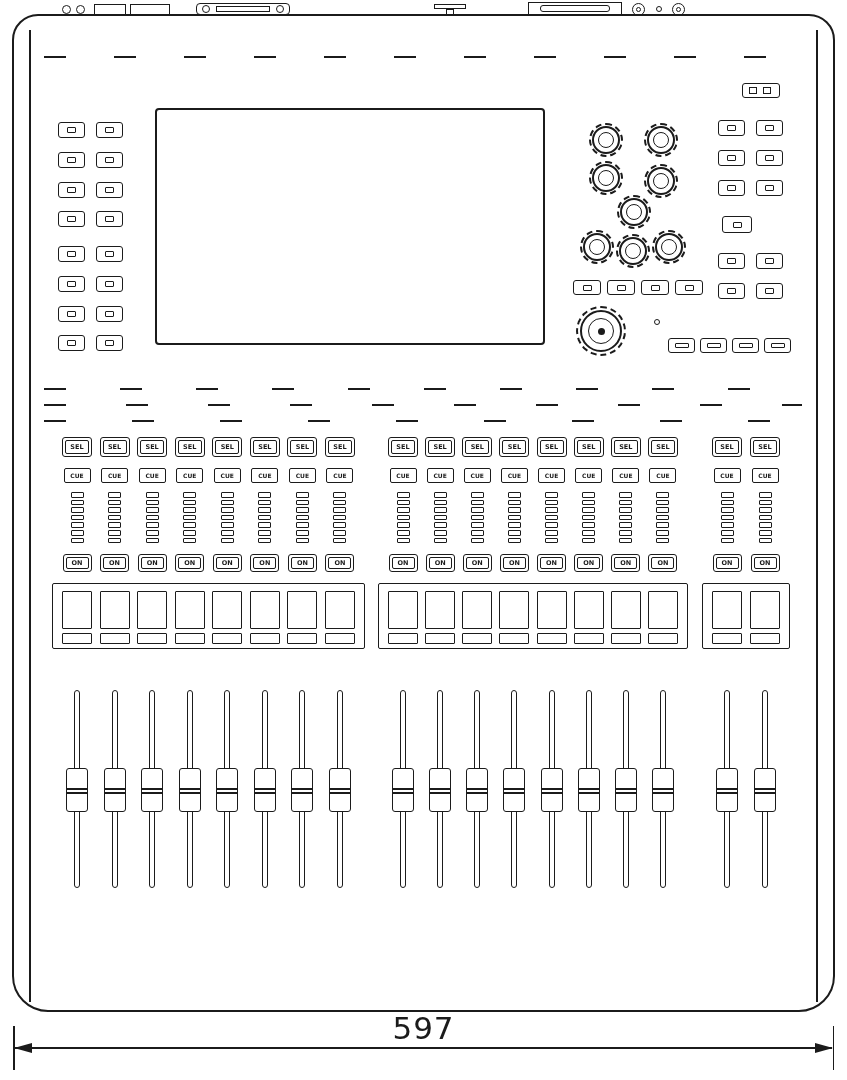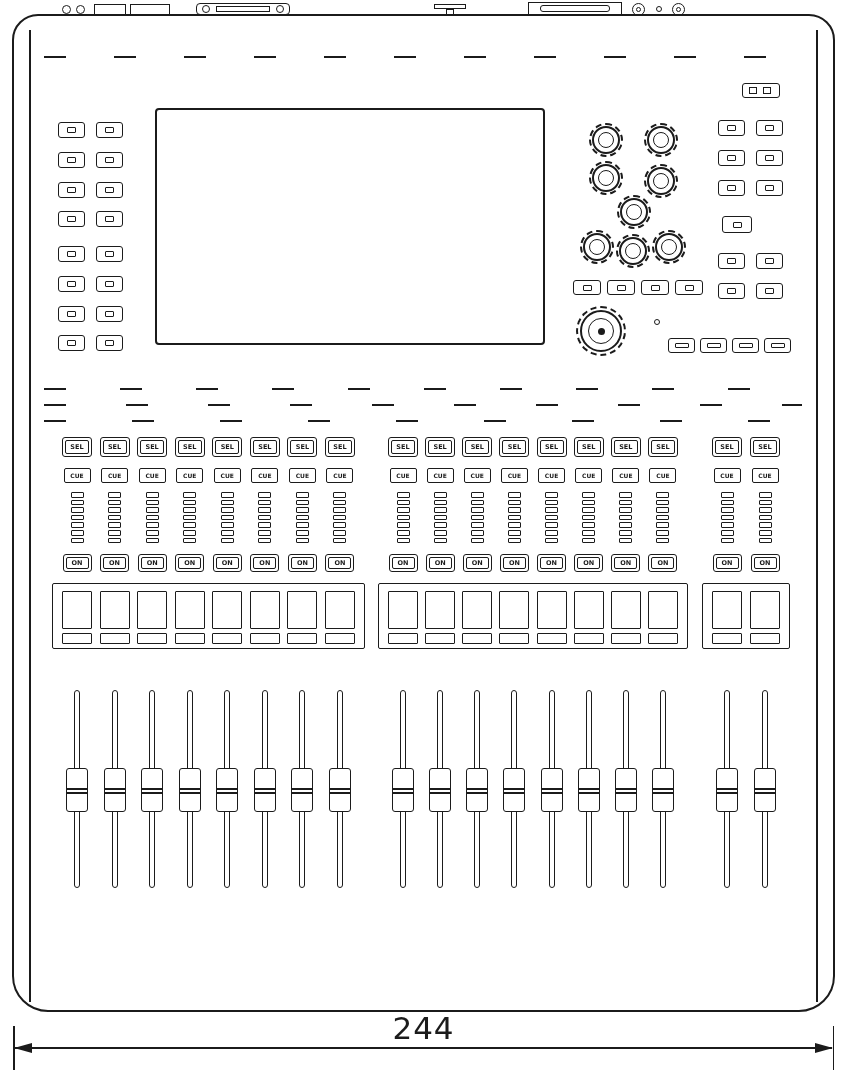--- a/index.html
+++ b/index.html
@@ -482,14 +482,14 @@
       <div class="abs" style="left: 754px; top: 768px; width: 22px; height: 44px; border: 1.5px solid var(--ink); border-radius: 3px; background: rgb(255, 255, 255);"></div>
       <div class="abs" style="left: 754px; top: 788px; width: 22px; height: 1.5px; background: var(--ink);"></div>
       <div class="abs" style="left: 754px; top: 792px; width: 22px; height: 1.5px; background: var(--ink);"></div>
     </div>
 
   <div class="abs" style="left:13px;top:1026px;width:1.5px;height:44px;background:var(--ink)"></div>
   <div class="abs" style="left:832.5px;top:1026px;width:1.5px;height:44px;background:var(--ink)"></div>
   <div class="abs" style="left:15px;top:1047px;width:817px;height:1.5px;background:var(--ink)"></div>
   <div class="abs" style="left:14px;top:1042.5px;width:0;height:0;border-top:5.5px solid transparent;border-bottom:5.5px solid transparent;border-right:18px solid var(--ink)"></div>
   <div class="abs" style="left:815px;top:1042.5px;width:0;height:0;border-top:5.5px solid transparent;border-bottom:5.5px solid transparent;border-left:18px solid var(--ink)"></div>
-  <div class="dim-label">244</div>
+  <div class="dim-label">597</div>
 </div>
 
 </body></html>

